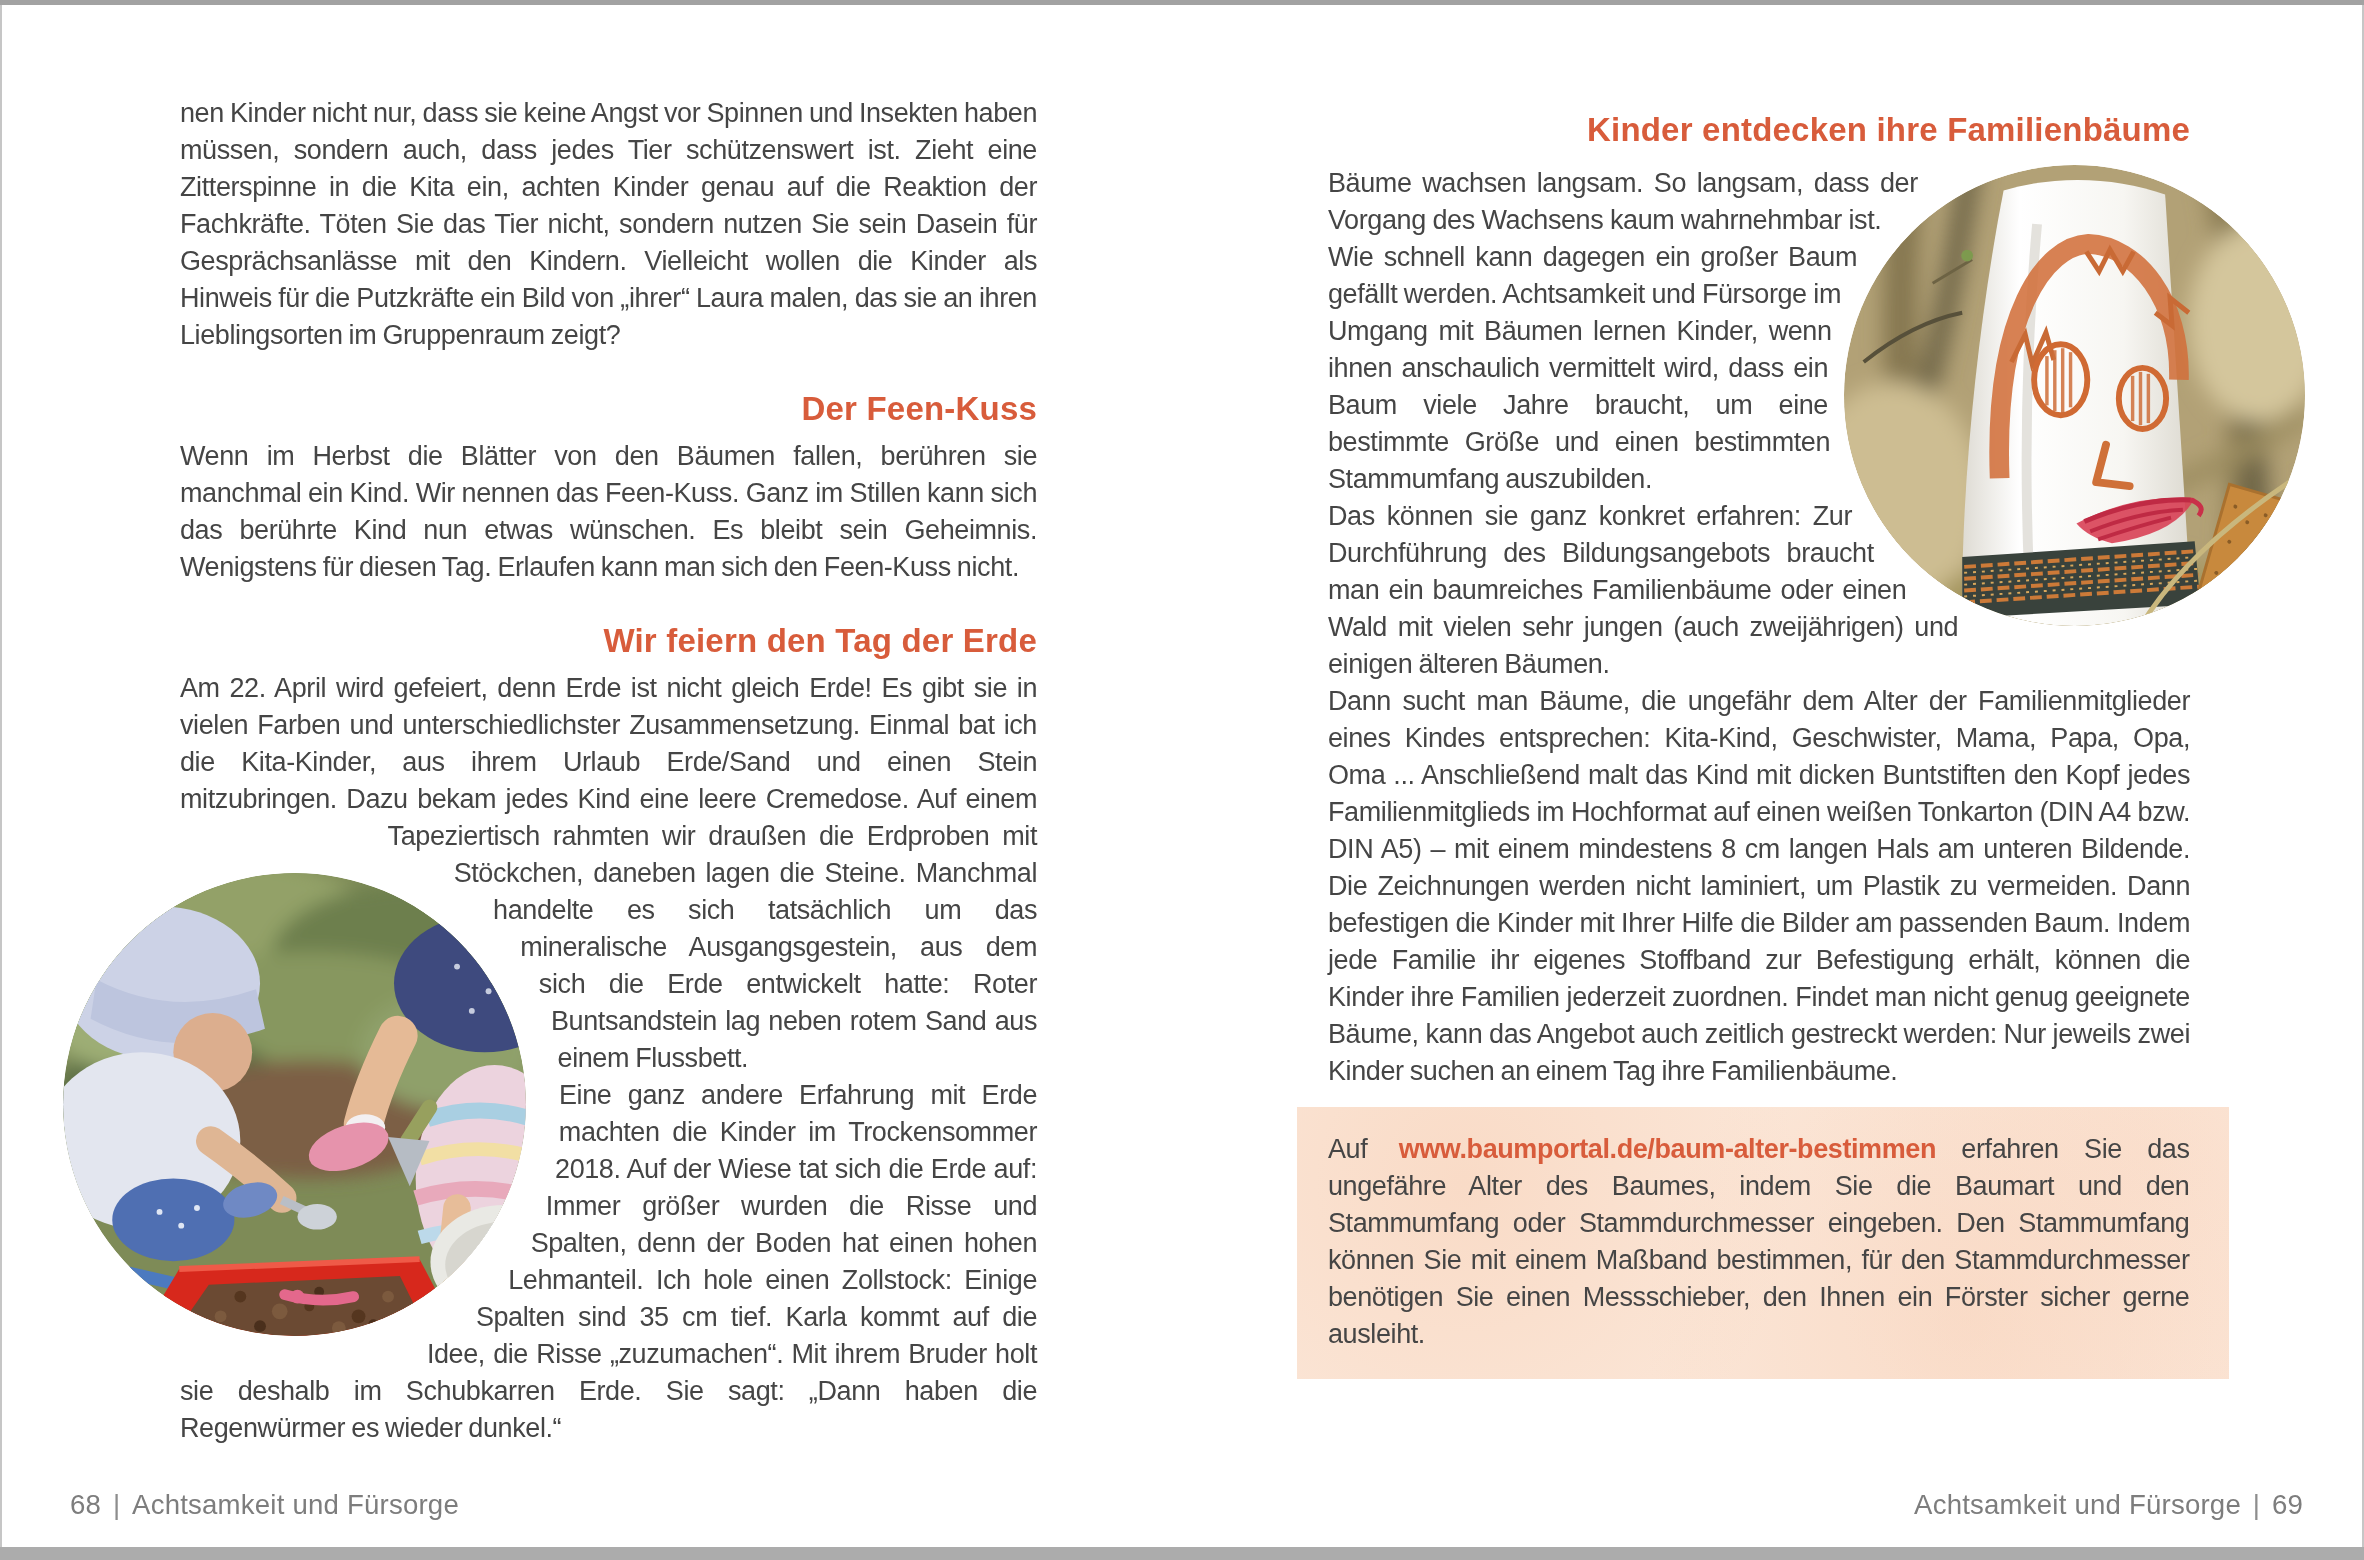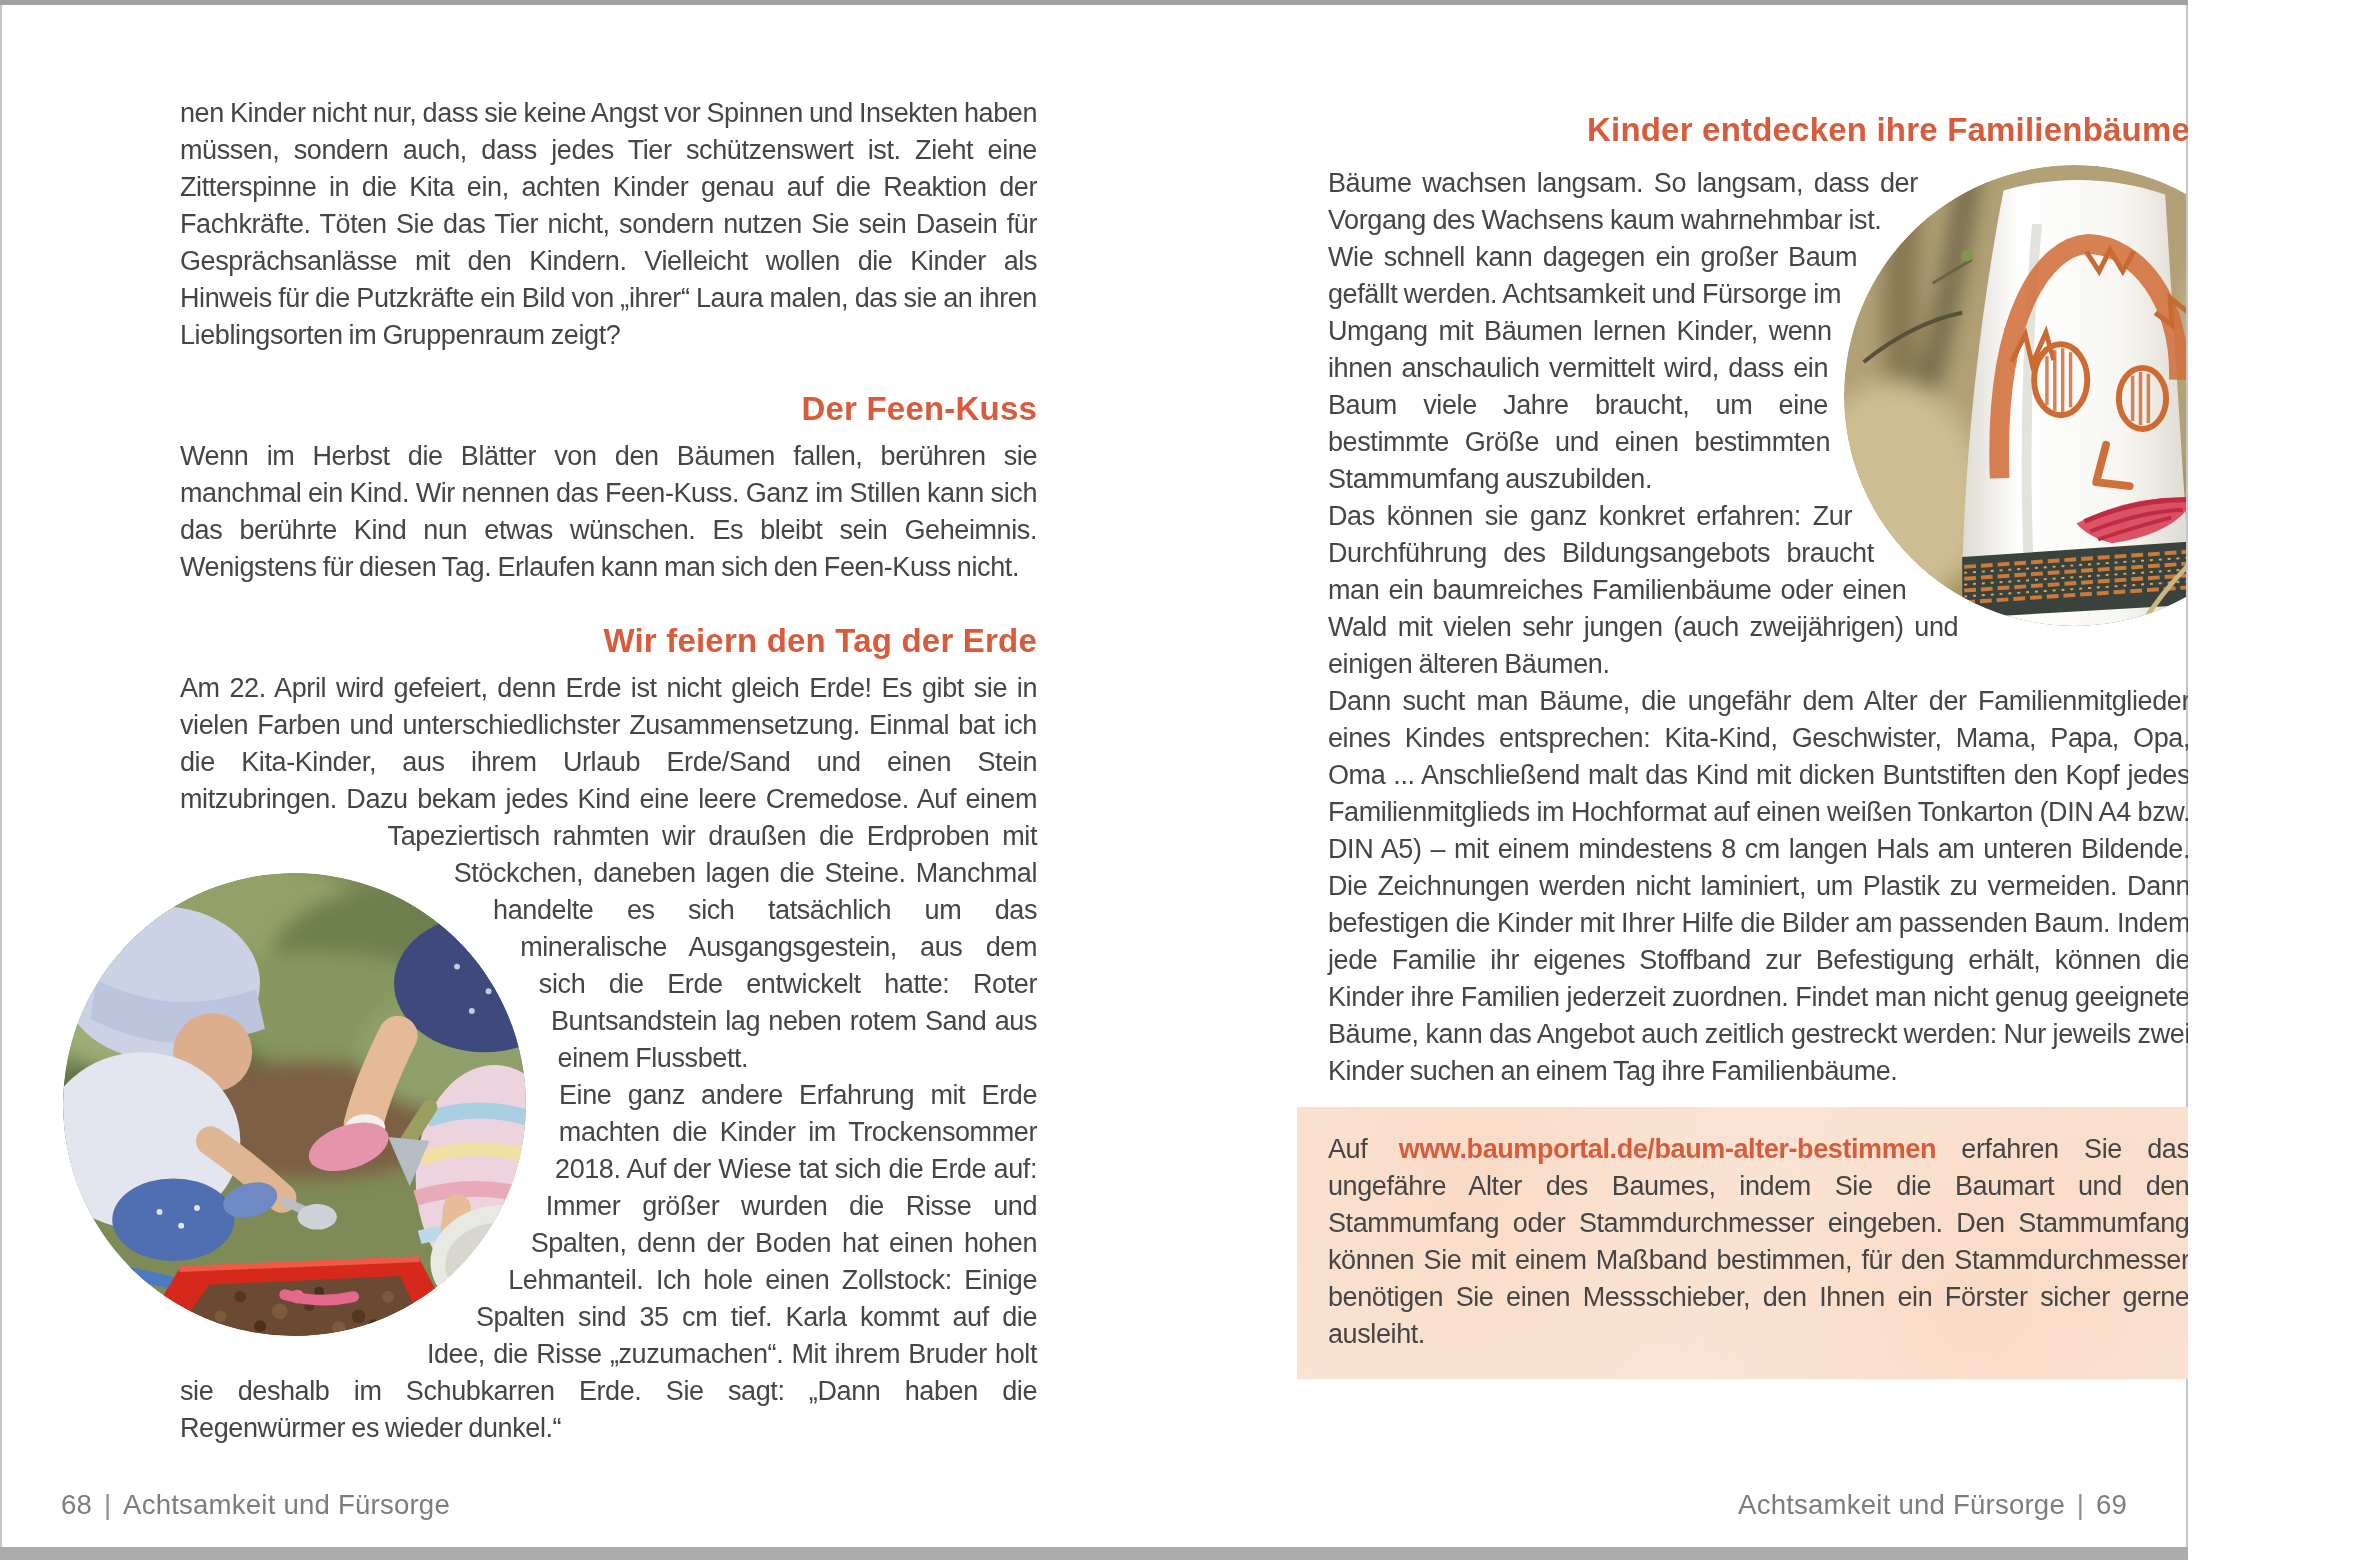--- a/index.html
+++ b/index.html
@@ -1,18 +1,18 @@
 <!DOCTYPE html>
 <html lang="de"><head>
 <meta charset="utf-8">
 <style>
   html,body{margin:0;padding:0;background:#ffffff;}
   .sheet{
     position:relative;
-    width:2188px;height:1560px;
+    width:2364px;height:1560px;
     background:#ffffff;
     overflow:hidden;
     font-family:"Liberation Sans","DejaVu Sans",sans-serif;
     box-sizing:border-box;
   }
   
   .frame-top{position:absolute;top:0;left:0;right:0;height:4.9px;background:#a2a2a2;}
   .frame-left{position:absolute;top:4.9px;left:0;bottom:12.8px;width:2px;background:#c6c6c6;}
   .frame-right{position:absolute;top:4.9px;right:0;bottom:12.8px;width:2px;background:#c6c6c6;}
   .frame-bottom{position:absolute;bottom:0;left:0;right:0;height:12.8px;background:#acacac;}
@@ -65,21 +65,21 @@
   .info-box .sec-heading{margin:0 0 7.9px 0;}
   .info-box .bodytext{word-spacing:-0.5px;}
   .weblink{color:#d85c3b;font-weight:700;text-decoration:none;cursor:pointer;margin-left:6px;}
 
   
   .footer{
     position:absolute;top:1485px;height:39px;
     font-size:27.6px;line-height:39px;font-weight:300;color:#7d7d7d;
     letter-spacing:0.2px;
   }
-  .footer-left{left:61px;}
+  .footer-left{left:70px;}
   .footer-right{right:61px;}
   .footer .sep{padding:0 11.8px;color:#8d8d8d;}
 </style>
 </head>
 <body>
 
 <div class="sheet">
 
   <div class="photo photo-left">
     <svg viewBox="0 0 470 470">

